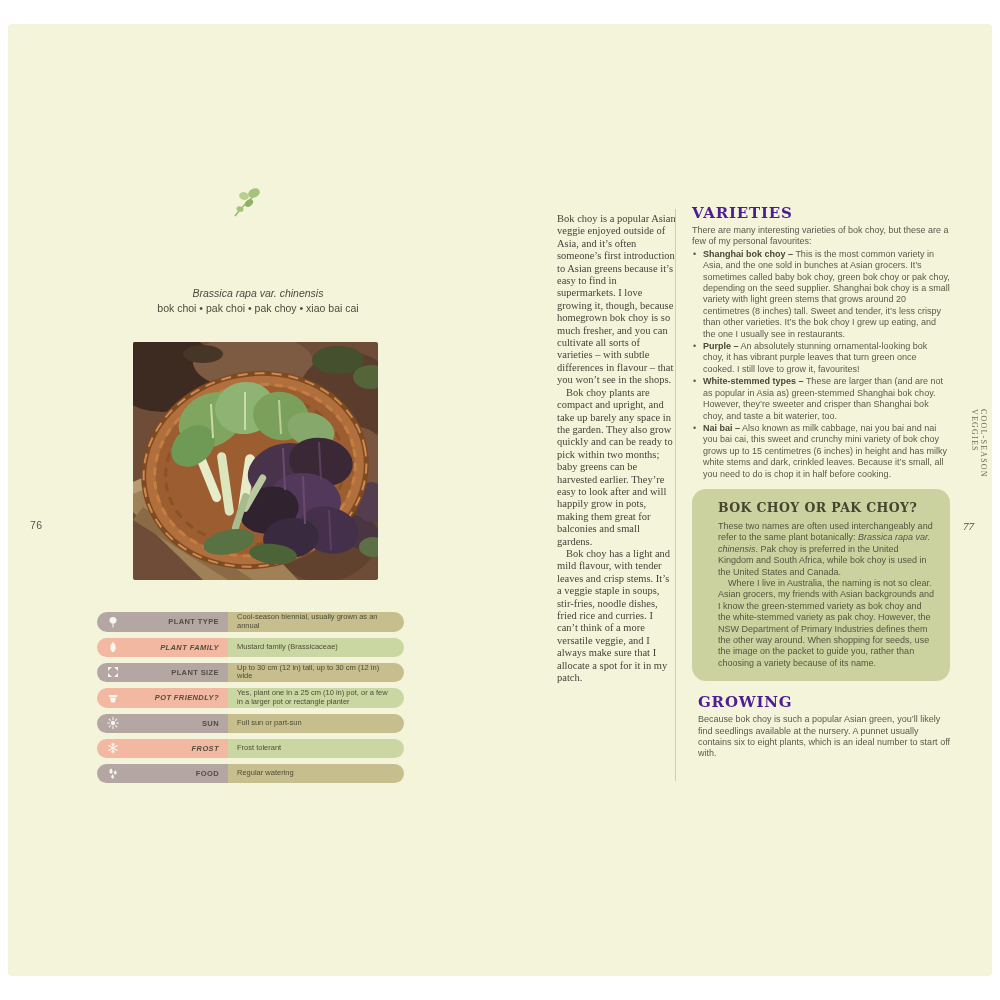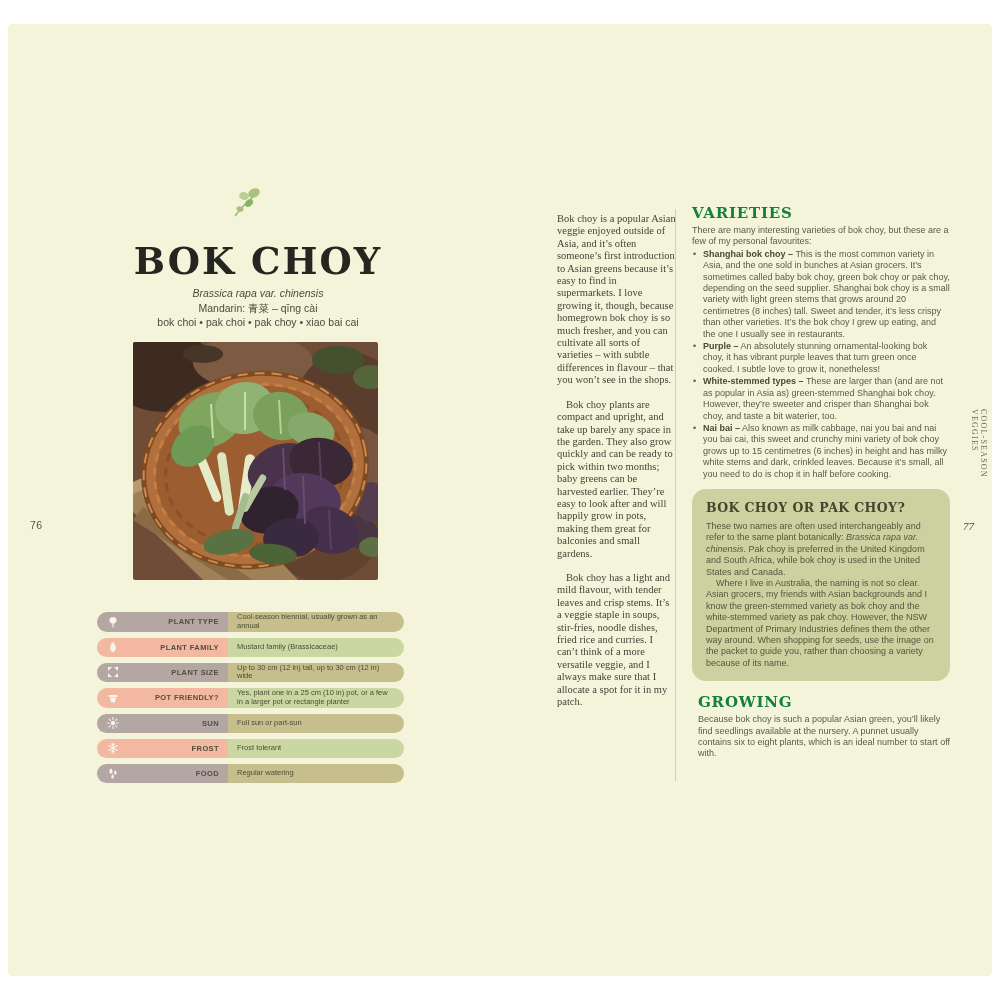--- a/index.html
+++ b/index.html
@@ -41,51 +41,51 @@
   .cell-label .lbl {
     flex:1; text-align:right; font-size:7.5px; font-weight:bold;
     letter-spacing:0.4px; color:#50503c;
   }
   .cell-value {
     flex:1; display:flex; align-items:center; padding:1px 9px;
     font-size:7.5px; line-height:8.8px; color:#4e4d38;
   }
   .row-a .cell-label { background:#b3a6a3; }
   .row-a .cell-value { background:#c6be8d; }
-  .row-b .cell-label { background:#f3b8a2; }
+  .row-b .cell-label { background:#f3b8a2;font-style:italic; }
   .row-b .cell-value { background:#cbd7a2; }
   .icon svg { display:block; width:12px; height:12px; }
   .icon path, .icon circle, .icon rect, .icon line, .icon polygon { fill:#f7f5ec; }
   .icon .stroke { fill:none; stroke:#f7f5ec; stroke-width:1.1; stroke-linecap:round; }
 
   
   .intro-col {
     position:absolute; left:549px; top:189px; width:119px;
     font-family:"Liberation Serif", serif; font-size:10.5px; line-height:12.4px;
     color:#45443a; text-align:left;
   }
-  .intro-col p.indent { text-indent:9px;margin-top:12px; }
+  .intro-col p.indent { text-indent:9px; }
 
   .v-rule { position:absolute; left:667px; top:185px; width:1px; height:572px; background:#cfcfb8; }
 
   
   .right-col { position:absolute; left:684px; top:180px; width:258px; color:#5b5a4a; }
   .sec-heading {
     font-family:"DejaVu Serif", serif; font-weight:bold; font-size:15px;
-    letter-spacing:0.8px; color:#15803d; margin-bottom:3px;
+    letter-spacing:0.8px; color:#4c1d95; margin-bottom:3px;
   }
   .body-sans { font-size:9px; line-height:11.4px; color:#5b5a4a; }
   .bullets { margin-top:1px; }
   .bullet-item { position:relative; padding-left:11px; margin-top:1px; }
   .bullet-item::before { content:"•"; position:absolute; left:1px; top:0; font-size:9px; color:#5b5a4a; }
   .bullet-item b { color:#4a493a; }
 
   .side-box {
     margin-top:9px; background:#cbd2a0; border-radius:14px;
-    padding:11px 14px 12px 14px;
+    padding:11px 14px 12px 26px;
   }
   .side-box .box-title {
     font-family:"DejaVu Serif", serif; font-weight:bold; font-size:12.5px;
     letter-spacing:0.4px; color:#45442e; margin-bottom:6px;
   }
   .side-box .body-sans { color:#56553f; }
   .p-indent { text-indent:10px; }
   .growing-section { margin-top:12px;margin-left:6px; }
 
   
@@ -110,25 +110,23 @@
     <div class="sprig">
       <svg viewBox="0 0 48 36">
         <path d="M14 32 C20 24 28 16 38 8" fill="none" stroke="#94b46a" stroke-width="1.4"></path>
         <ellipse cx="33" cy="9" rx="6" ry="4.5" fill="#a6c27c" transform="rotate(-25 33 9)"></ellipse>
         <ellipse cx="23" cy="12" rx="5" ry="3.8" fill="#b9cf8f" transform="rotate(15 23 12)"></ellipse>
         <ellipse cx="28" cy="19" rx="4.5" ry="3.2" fill="#8db265" transform="rotate(-40 28 19)"></ellipse>
         <ellipse cx="19" cy="25" rx="3.6" ry="2.6" fill="#a6c27c" transform="rotate(20 19 25)"></ellipse>
       </svg>
     </div>
 
-    <h1 class="page-title">BOK CHOY</h1>
 
     <div class="subtitle-block">
       <div class="line botanical">Brassica rapa var. chinensis</div>
-      <div class="line">Mandarin: 青菜 – qīng cài</div>
       <div class="line">bok choi • pak choi • pak choy • xiao bai cai</div>
     </div>
 
     <div class="photo">
       <svg viewBox="0 0 245 238" width="245" height="238">
 
         <rect x="0" y="0" width="245" height="238" fill="#6e4c38"></rect>
         <ellipse cx="30" cy="30" rx="55" ry="40" fill="#3d2b21"></ellipse>
         <ellipse cx="120" cy="20" rx="60" ry="28" fill="#7d5a42"></ellipse>
         <ellipse cx="215" cy="55" rx="50" ry="45" fill="#5a3d2c"></ellipse>
@@ -317,21 +315,21 @@
       <h2 class="sec-heading">VARIETIES</h2>
       <p class="body-sans">There are many interesting varieties of bok choy, but these are a few of my personal favourites:</p>
 
       <div class="bullets">
         <p class="body-sans bullet-item">
           <b>Shanghai bok choy –</b>
           <span>This is the most common variety in Asia, and the one sold in bunches at Asian grocers. It’s sometimes called baby bok choy, green bok choy or pak choy, depending on the seed supplier. Shanghai bok choy is a small variety with light green stems that grows around 20 centimetres (8 inches) tall. Sweet and tender, it’s less crispy than other varieties. It’s the bok choy I grew up eating, and the one I usually see in restaurants.</span>
         </p>
         <p class="body-sans bullet-item">
           <b>Purple –</b>
-          <span>An absolutely stunning ornamental-looking bok choy, it has vibrant purple leaves that turn green once cooked. I subtle love to grow it, nonetheless!</span>
+          <span>An absolutely stunning ornamental-looking bok choy, it has vibrant purple leaves that turn green once cooked. I still love to grow it, favourites!</span>
         </p>
         <p class="body-sans bullet-item">
           <b>White-stemmed types –</b>
           <span>These are larger than (and are not as popular in Asia as) green-stemmed Shanghai bok choy. However, they’re sweeter and crisper than Shanghai bok choy, and taste a bit waterier, too.</span>
         </p>
         <p class="body-sans bullet-item">
           <b>Nai bai –</b>
           <span>Also known as milk cabbage, nai you bai and nai you bai cai, this sweet and crunchy mini variety of bok choy grows up to 15 centimetres (6 inches) in height and has milky white stems and dark, crinkled leaves. Because it’s small, all you need to do is chop it in half before cooking.</span>
         </p>
       </div>

